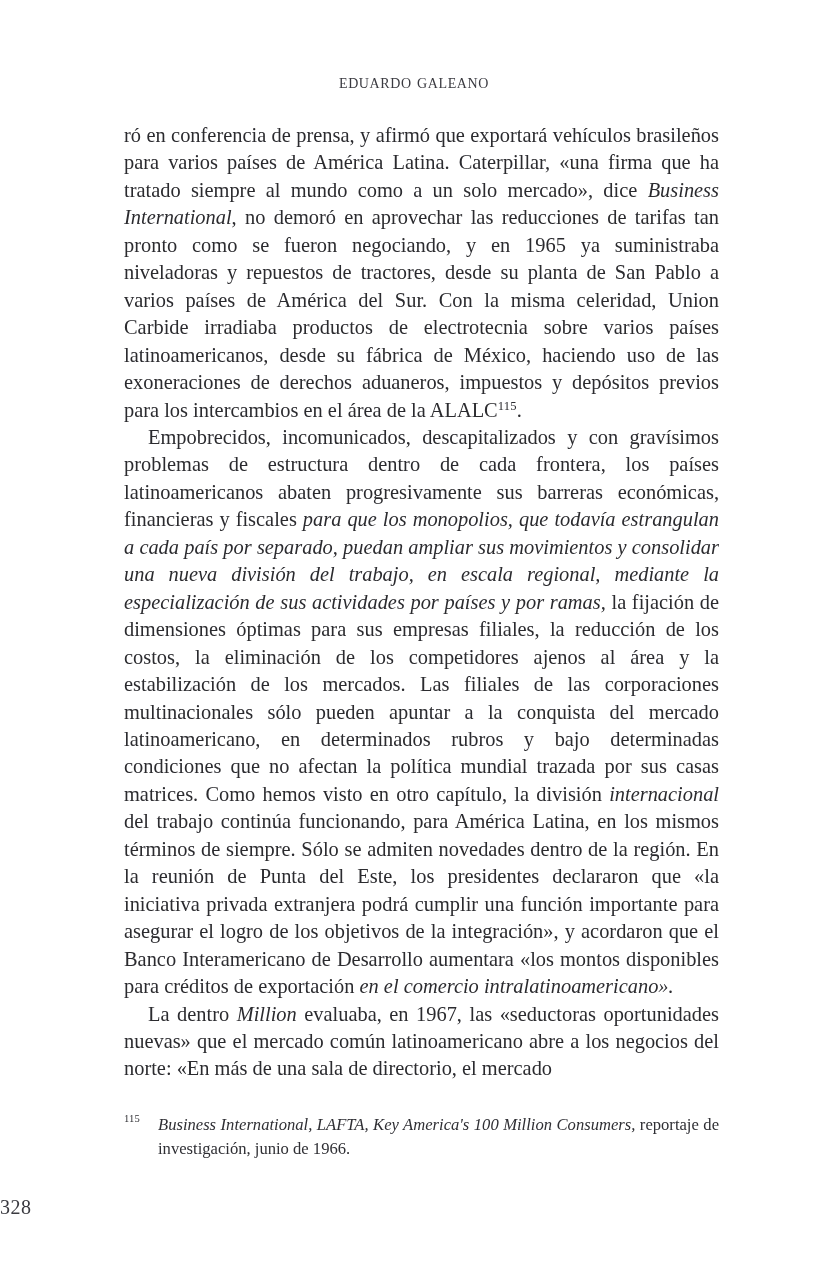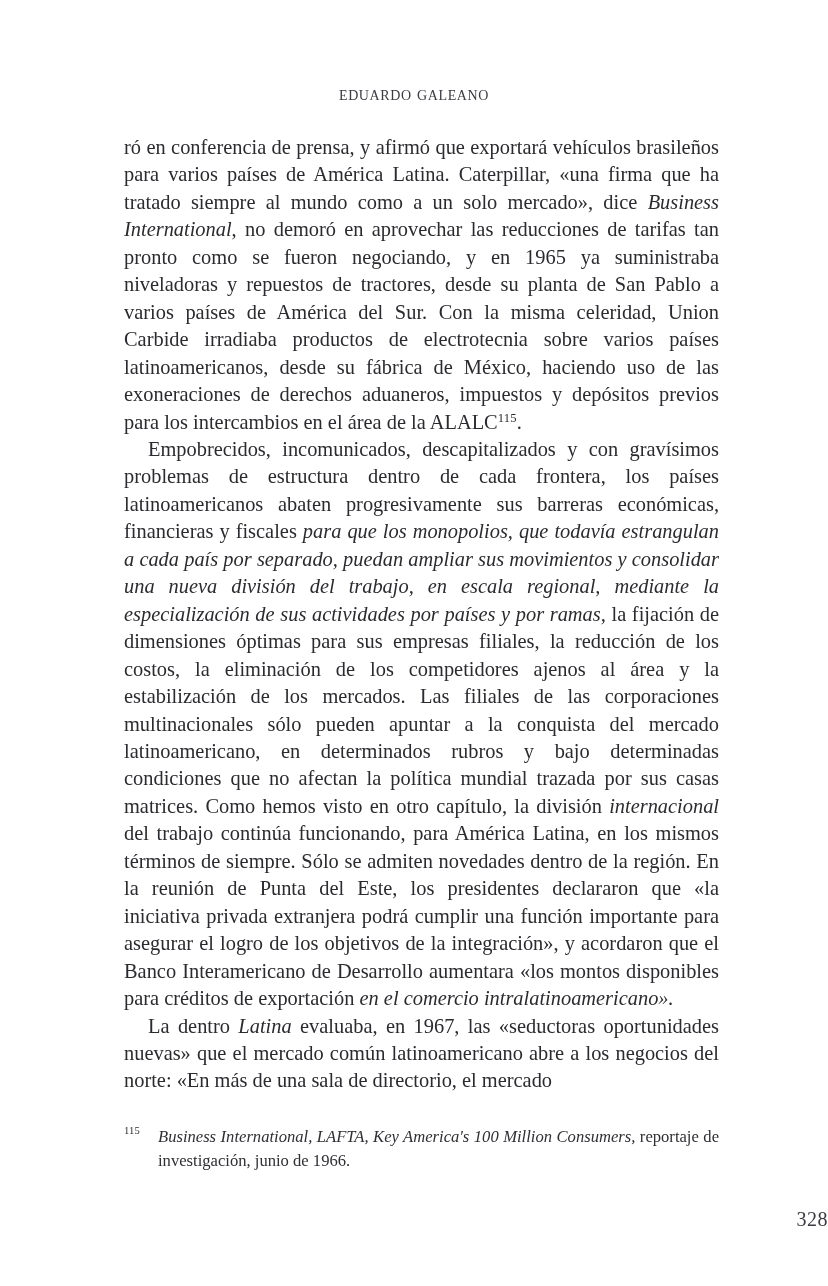--- a/index.html
+++ b/index.html
@@ -17,21 +17,20 @@
     color: #2b2b2f;
     -webkit-font-smoothing: antialiased;
   }
 
   .page {
     position: absolute;
     inset: 0;
     width: 828px;
     height: 1062px;
     background: #ffffff;
-    margin-top: 12px;
   }
 
   
   .running-head {
     position: absolute;
     top: 71px;
     left: 0;
     width: 828px;
     text-align: center;
     font-size: 19.5px;
@@ -94,37 +93,37 @@
     letter-spacing: 0.2px;
     color: #2f2f34;
   }
 
   
   .folio {
     position: absolute;
     top: 1196px;
     left: 0;
     width: 828px;
-    text-align: right;
+    text-align: left;
     font-size: 20px;
     color: #3a3a40;
     letter-spacing: 0.5px;
   }
 </style>
 </head>
 <body>
 
 <div class="page">
 
   <div class="running-head">Eduardo Galeano</div>
 
   <div class="textblock" id="textblock">
       <p class="body" id="para-caterpillar" style="text-indent: 0px;"><span>ró en conferencia de prensa, y afirmó que exportará vehículos brasileños para varios países de América Latina. Caterpillar, «una firma que ha tratado siempre al mundo como a un solo mercado», dice </span><i>Business International</i><span>, no demoró en aprovechar las reducciones de tarifas tan pronto como se fueron negociando, y en 1965 ya suministraba niveladoras y repuestos de tractores, desde su planta de San Pablo a varios países de América del Sur. Con la misma celeridad, Union Carbide irradiaba productos de electrotecnia sobre varios países latinoamericanos, desde su fábrica de México, haciendo uso de las exoneraciones de derechos aduaneros, impuestos y depósitos previos para los intercambios en el área de la ALALC</span><sup class="fnref">115</sup><span>.</span></p>
       <p class="body" id="para-empobrecidos"><span>Empobrecidos, incomunicados, descapitalizados y con gravísimos problemas de estructura dentro de cada frontera, los países latinoamericanos abaten progresivamente sus barreras económicas, financieras y fiscales </span><i>para que los monopolios, que todavía estrangulan a cada país por separado, puedan ampliar sus movimientos y consolidar una nueva división del trabajo, en escala regional, mediante la especialización de sus actividades por países y por ramas,</i><span> la fijación de dimensiones óptimas para sus empresas filiales, la reducción de los costos, la eliminación de los competidores ajenos al área y la estabilización de los mercados. Las filiales de las corporaciones multinacionales sólo pueden apuntar a la conquista del mercado latinoamericano, en determinados rubros y bajo determinadas condiciones que no afectan la política mundial trazada por sus casas matrices. Como hemos visto en otro capítulo, la división </span><i>internacional</i><span> del trabajo continúa funcionando, para América Latina, en los mismos términos de siempre. Sólo se admiten novedades dentro de la región. En la reunión de Punta del Este, los presidentes declararon que «la iniciativa privada extranjera podrá cumplir una función importante para asegurar el logro de los objetivos de la integración», y acordaron que el Banco Interamericano de Desarrollo aumentara «los montos disponibles para créditos de exportación </span><i>en el comercio intralatinoamericano».</i></p>
-      <p class="body" id="para-fortune"><span>La dentro </span><i>Latina</i><span> evaluaba, en 1967, las «seductoras oportunidades nuevas» que el mercado común latinoamericano abre a los negocios del norte: «En más de una sala de directorio, el mercado</span></p>
+      <p class="body" id="para-fortune"><span>La dentro </span><i>Million</i><span> evaluaba, en 1967, las «seductoras oportunidades nuevas» que el mercado común latinoamericano abre a los negocios del norte: «En más de una sala de directorio, el mercado</span></p>
     </div>
 
   <div class="footnote-area" id="footnote-area">
       <div class="footnote"><span class="fn-num">115</span><i>Business International, LAFTA, Key America's 100 Million Consumers,</i><span> reportaje de investigación, junio de 1966.</span></div>
     </div>
 
   <div class="folio">328</div>
 
 </div>
 

